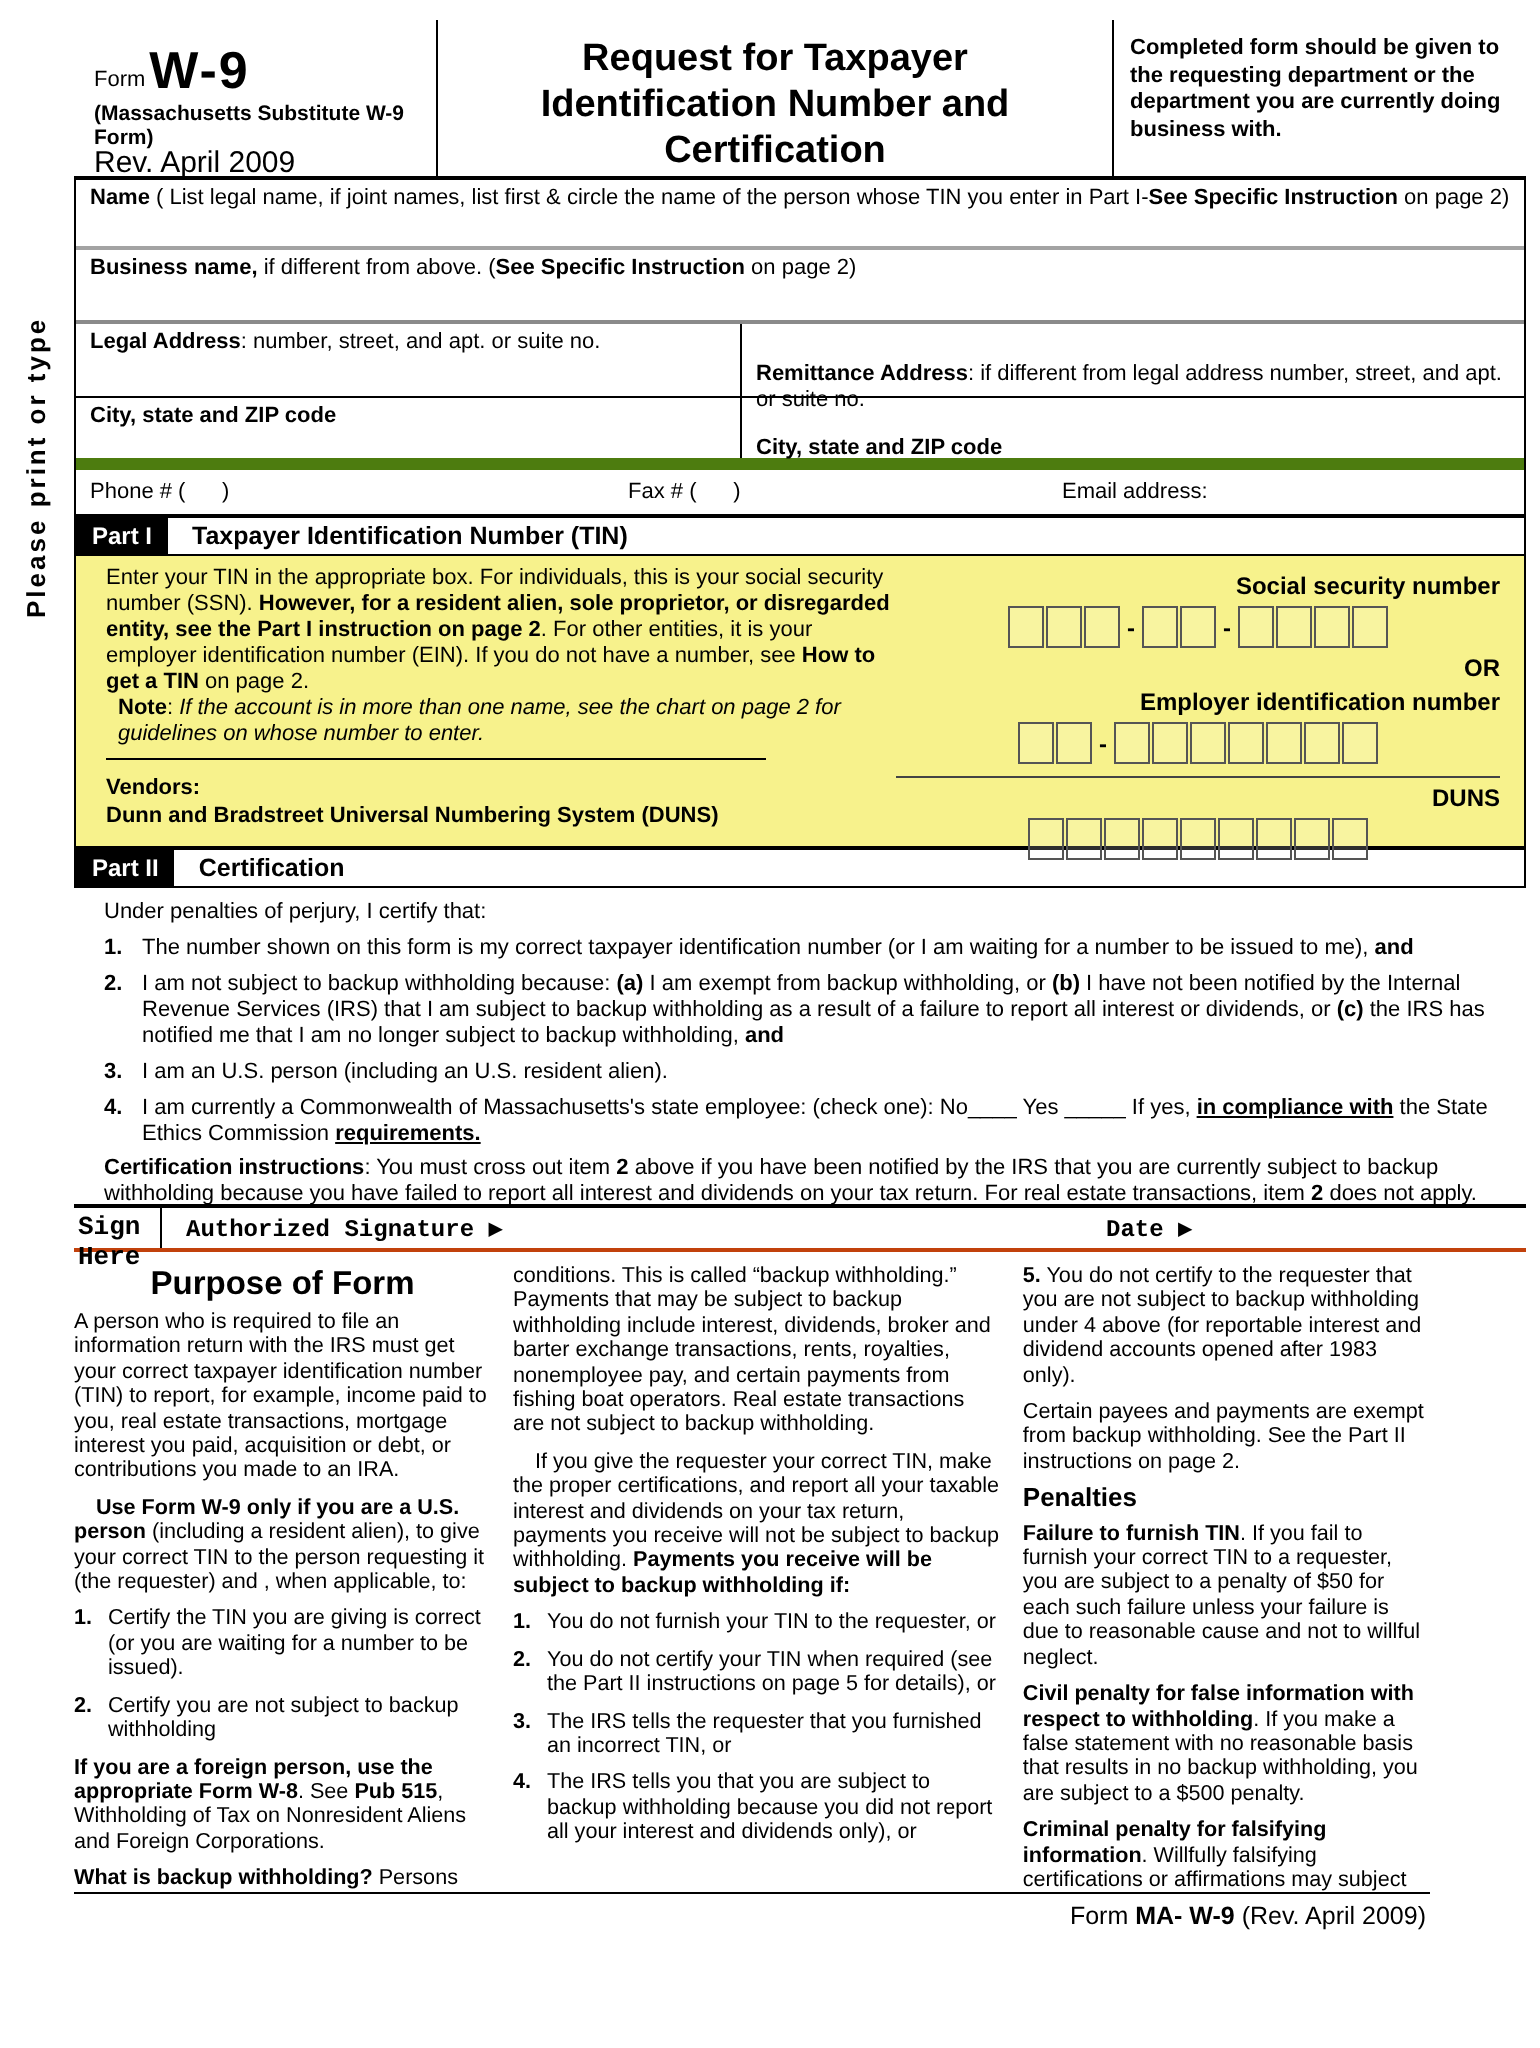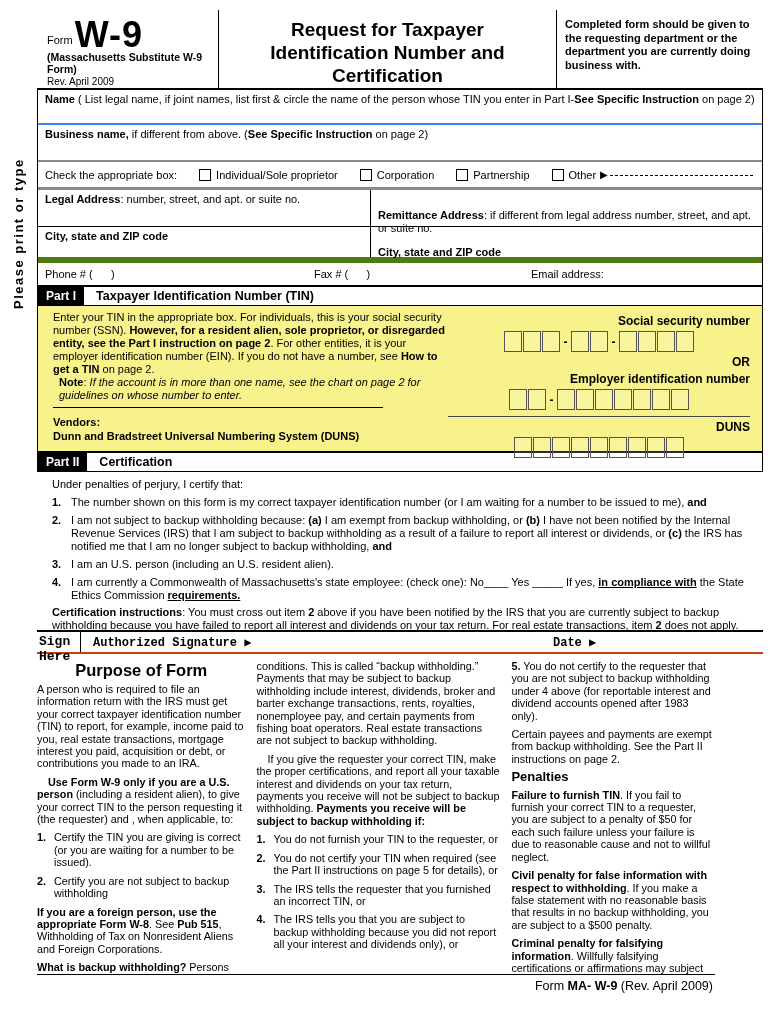--- a/index.html
+++ b/index.html
@@ -13,32 +13,32 @@
     writing-mode:vertical-rl;transform:rotate(180deg);
     font-weight:bold;font-size:13px;letter-spacing:1.5px;}
 
   .main{position:absolute;left:37px;top:10px;width:726px;}
 
   
   .header{display:grid;grid-template-columns:181px 1fr 206px;height:78px;}
   .hdr-left{padding:13px 4px 0 10px;}
   .form-line{display:flex;align-items:flex-end;}
   .form-word{font-size:11px;line-height:13px;margin-right:2px;}
-  .form-number{font-size:36px;font-weight:bold;line-height:24px;letter-spacing:1px;}
+  .form-number{font-size:26px;font-weight:bold;line-height:24px;letter-spacing:1px;}
   .form-sub{font-size:10.5px;font-weight:bold;margin-top:4px;line-height:12px;}
-  .form-rev{font-size:10px;line-height:13px;}
+  .form-rev{font-size:15px;line-height:13px;}
   .hdr-title{border-left:1px solid #000;border-right:1px solid #000;
     display:flex;flex-direction:column;justify-content:center;align-items:center;
     font-size:19px;font-weight:bold;text-align:center;line-height:23px;padding-top:6px;}
   .hdr-notice{font-size:11px;font-weight:bold;line-height:13.5px;padding:8px 4px 0 8px;}
 
   
   .boxed{border-left:1px solid #000;border-right:1px solid #000;}
   .row{font-size:11px;box-sizing:border-box;}
-  .row-name{height:37px;padding:3px 7px;border-top:2px solid #000;border-bottom:2px solid #3b82f6;}
+  .row-name{height:37px;padding:3px 7px;border-top:2px solid #000;border-bottom:2px solid #a3a3a3;}
   .row-business{height:37px;padding:3px 7px;border-bottom:2px solid #8a8a8a;}
   .row-check{height:28px;display:flex;align-items:center;padding:0 7px;border-bottom:3px solid #8a8a8a;}
   .checkbox{display:inline-block;width:10px;height:10px;border:1.3px solid #000;margin:0 5px 0 22px;flex:none;}
   .arrow{font-size:10px;margin-left:4px;}
   .dash-fill{flex:1;height:0;border-top:1.6px dashed #000;align-self:center;margin:1px 2px 0 2px;}
   .row-addr{height:37px;display:flex;border-bottom:1px solid #000;}
   .row-city{height:36px;display:flex;border-bottom:6px solid #4d7c0f;}
   .cell-l{width:333px;box-sizing:border-box;border-right:1px solid #000;padding:3px 7px;}
   .cell-r{flex:1;padding:19px 7px;line-height:13px;}
   .row-phone{height:22px;display:flex;align-items:center;padding:0 7px;}
@@ -122,33 +122,20 @@
     <div class="boxed">
 
       <div class="row row-name">
         <span><span class="b">Name </span><span>( List legal name, if joint names, list first &amp; circle the name of the person whose TIN you enter in Part I-</span><span class="b">See Specific Instruction</span><span> on page 2)</span></span>
       </div>
 
       <div class="row row-business">
         <span><span class="b">Business name,</span><span> if different from above. (</span><span class="b">See Specific Instruction</span><span> on page 2)</span></span>
       </div>
 
-      <div class="row row-check">
-        <span>Check the appropriate box:</span>
-        <span class="checkbox"></span>
-        <span>Individual/Sole proprietor</span>
-        <span class="checkbox"></span>
-        <span>Corporation</span>
-        <span class="checkbox"></span>
-        <span>Partnership</span>
-        <span class="checkbox"></span>
-        <span>Other</span>
-        <span class="arrow">▶</span>
-        <span class="dash-fill"></span>
-      </div>
 
       <div class="row row-addr">
         <div class="cell-l">
           <span><span class="b">Legal Address</span><span>: number, street, and apt. or suite no.</span></span>
         </div>
         <div class="cell-r">
           <span><span class="b">Remittance Address</span><span>: if different from legal address number, street, and apt. or suite no.</span></span>
         </div>
       </div>
 

